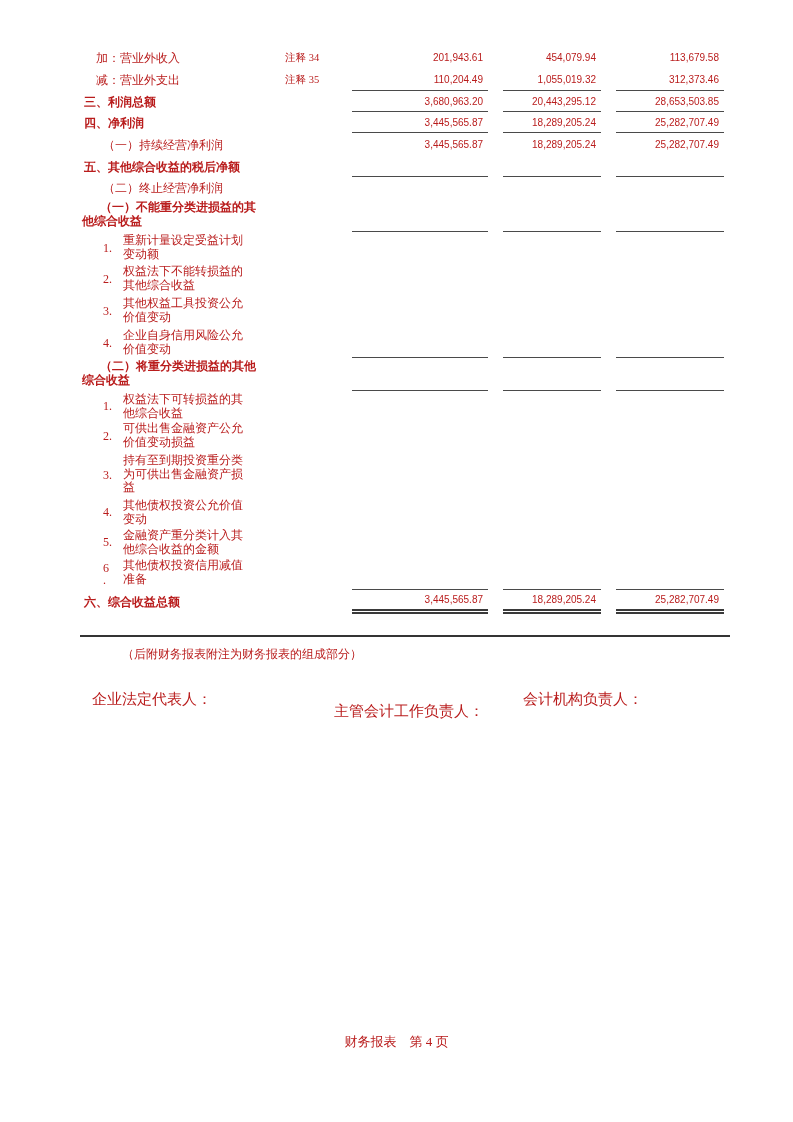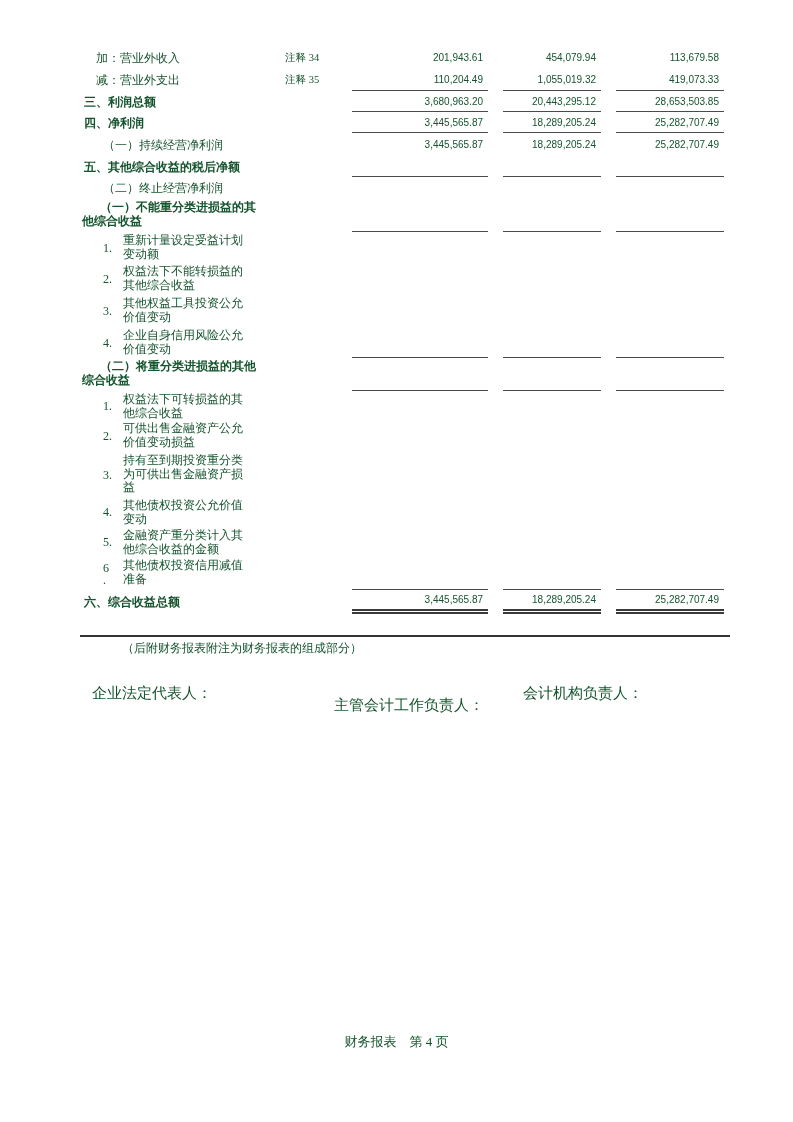--- a/index.html
+++ b/index.html
@@ -3,21 +3,21 @@
 <meta charset="utf-8">
 <style>
   * { box-sizing: border-box; margin: 0; padding: 0; }
   html, body { background: #ffffff; }
   .page {
     position: relative;
     width: 793px;
     height: 1122px;
     background: #ffffff;
     overflow: hidden;
-    color: #14532d;
+    color: #b91c1c;
     font-family: "Liberation Serif", serif;
   }
   .content { position: absolute; left: 80px; top: 46px; width: 644px; }
 
   .r { display: flex; align-items: stretch; }
   .ln { width: 272px; position: relative; display: flex; }
 
   .label {
     font-family: "Liberation Serif", serif;
     font-size: 12px;
@@ -75,21 +75,21 @@
   }
   .v1 { width: 136px; }
   .v2 { width: 98px; margin-left: 15px; }
   .v3 { width: 108px; margin-left: 15px; }
 
   .u .vc   { border-bottom: 1.8px solid #4a4a4a; }
   .dbl .vc { border-bottom: 5px double #3a3a3a; }
 
   .hr { margin-top: 21px; width: 650px; border-top: 2.4px solid #343434; }
   .footnote {
-    margin-top: 3px;
+    margin-top: 9px;
     margin-left: 42px;
     font-family: "Liberation Serif", serif;
     font-size: 12px;
   }
   .signatures {
     position: relative;
     height: 16px;
     margin-top: 27px;
     font-family: "Liberation Serif", serif;
     font-size: 15px;
@@ -124,21 +124,21 @@
       <div class="vc v3">113,679.58</div>
     </div>
 
     <div class="r u" style="height:22px">
       <div class="ln">
         <div class="label i1">减：营业外支出</div>
         <div class="note">注释 35</div>
       </div>
       <div class="vc v1">110,204.49</div>
       <div class="vc v2">1,055,019.32</div>
-      <div class="vc v3">419,073.33</div>
+      <div class="vc v3">312,373.46</div>
     </div>
 
     <div class="r u" style="height:21px">
       <div class="ln">
         <div class="label i0 bold">三、利润总额</div>
       </div>
       <div class="vc v1">3,680,963.20</div>
       <div class="vc v2">20,443,295.12</div>
       <div class="vc v3">28,653,503.85</div>
     </div>

